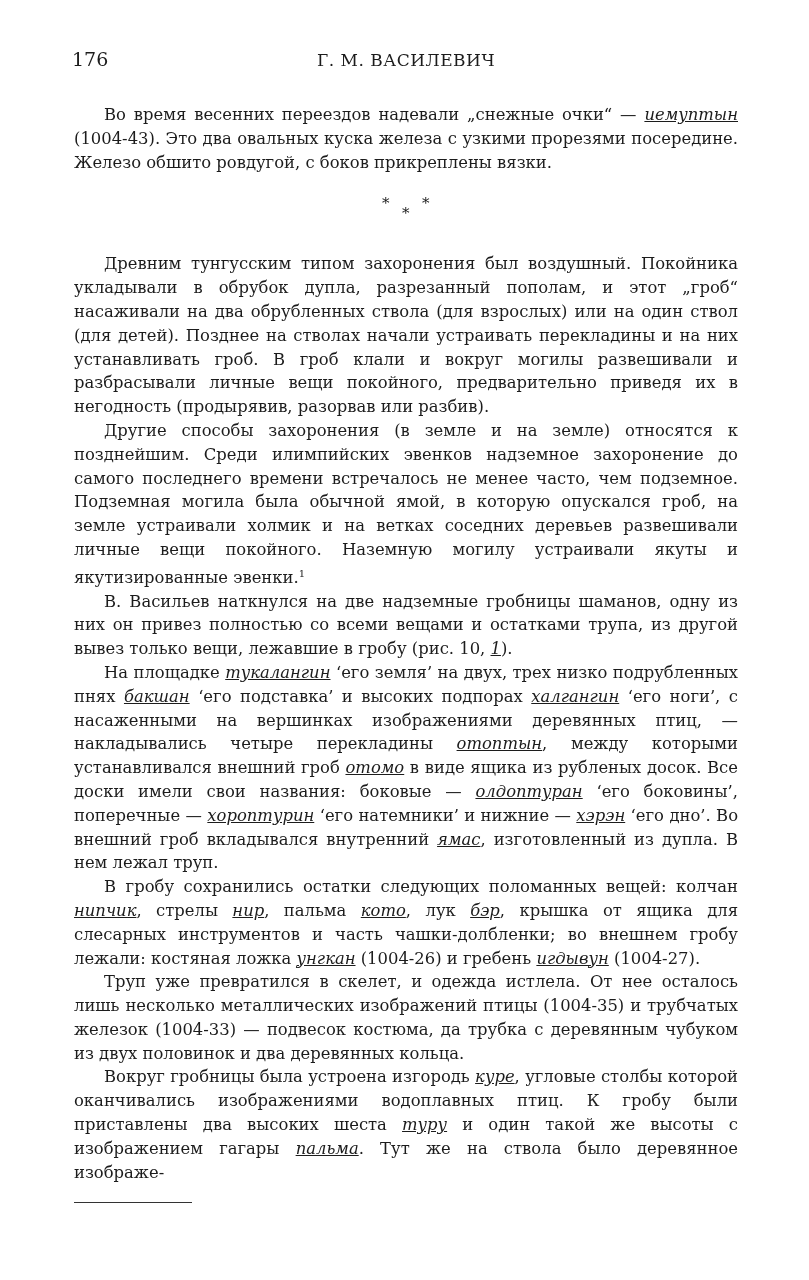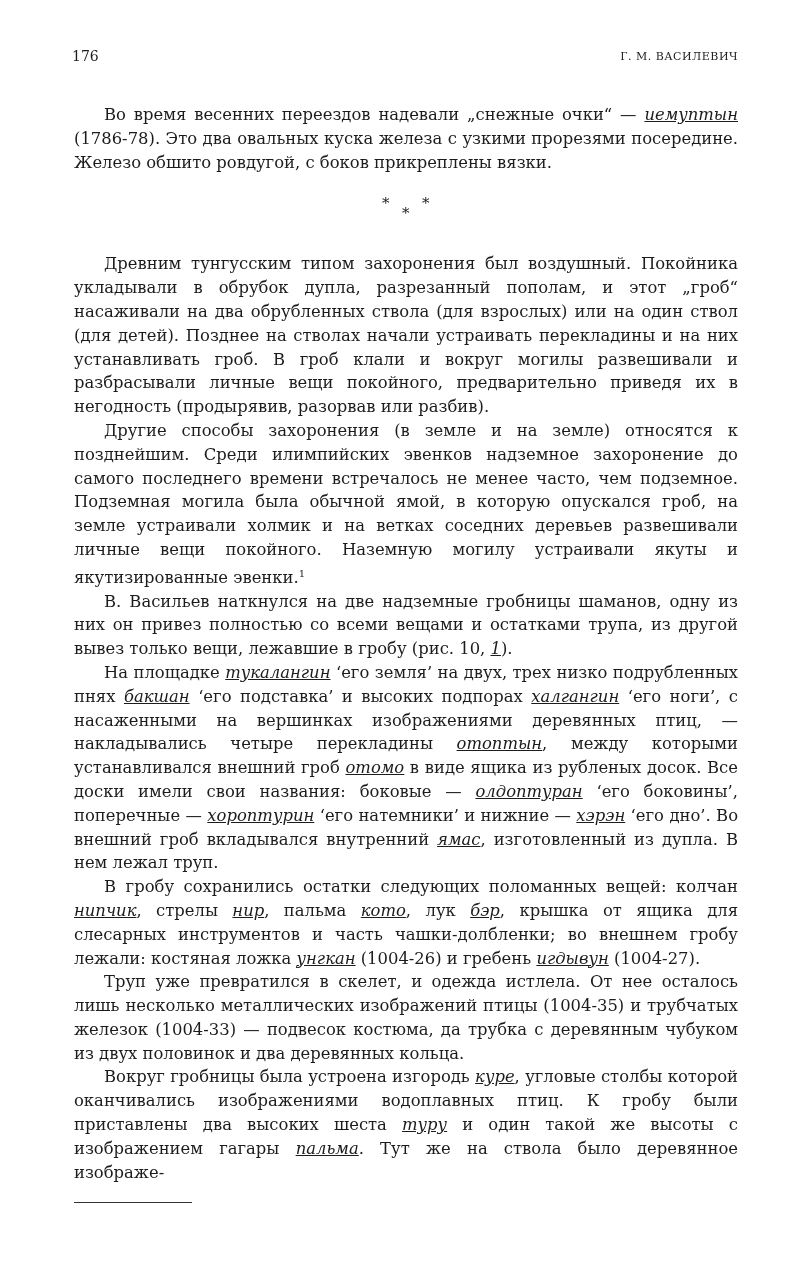--- a/index.html
+++ b/index.html
@@ -1,22 +1,22 @@
 <!DOCTYPE html>
 <html><head>
 <meta charset="utf-8">
 <style>
   html, body { margin: 0; padding: 0; background: #ffffff; }
   body { width: 809px; height: 1280px; position: relative; overflow: hidden;
          font-family: "DejaVu Serif", serif; color: #1c1c1c; }
   .page { position: absolute; left: 74px; top: 44px; width: 664px; }
   .header { position: relative; height: 24px; font-size: 14px; }
-  .page-num { position: absolute; left: -2px; top: 4px; font-size: 14px; }
-  .running-head { position: absolute; left: 0; right: 0; top: 6px; text-align: right;
-                  font-size: 11px; letter-spacing: 0.5px; }
+  .page-num { position: absolute; left: -2px; top: 4px; font-size: 19px; }
+  .running-head { position: absolute; left: 0; right: 0; top: 6px; text-align: center;
+                  font-size: 17px; letter-spacing: 0.5px; }
   .body-text { font-size: 16.4px; line-height: 23.8px; text-align: justify; }
   .body-text p { margin: 0; text-indent: 30px; }
   .body-text p.first { margin-top: 35px; }
   .asterism { position: relative; height: 50px; margin-top: 16px; }
   .asterism span { position: absolute; font-size: 15px; }
   .a1 { left: 308px; top: 2px; }
   .a2 { left: 328px; top: 12px; }
   .a3 { left: 348px; top: 2px; }
   .gap-after-asterism { margin-top: 12px; }
   i { font-style: italic; text-decoration: underline; }
@@ -29,21 +29,21 @@
 <body>
 
 <div class="page">
   <div class="header">
     <span class="page-num">176</span>
     <span class="running-head">Г. М. ВАСИЛЕВИЧ</span>
   </div>
 
   <div class="body-text">
     <div id="paras-before">
-        <p class="first"><span>Во время весенних переездов надевали „снежные очки“ — </span><i>иемуптын</i><span> (1786-78). Это два овальных куска железа с узкими прорезями посередине. Железо обшито ровдугой, с боков прикреплены вязки.</span></p>
+        <p class="first"><span>Во время весенних переездов надевали „снежные очки“ — </span><i>иемуптын</i><span> (1004-43). Это два овальных куска железа с узкими прорезями посередине. Железо обшито ровдугой, с боков прикреплены вязки.</span></p>
       </div>
     <div class="asterism">
       <span class="a1">*</span>
       <span class="a2">*</span>
       <span class="a3">*</span>
     </div>
     <div id="paras-after" class="gap-after-asterism">
         <p><span>Древним тунгусским типом захоронения был воздушный. Покойника укладывали в обрубок дупла, разрезанный пополам, и этот „гроб“ насаживали на два обрубленных ствола (для взрослых) или на один ствол (для детей). Позднее на стволах начали устраивать перекладины и на них устанавливать гроб. В гроб клали и вокруг могилы развешивали и разбрасывали личные вещи покойного, предварительно приведя их в негодность (продырявив, разорвав или разбив).</span></p>
         <p><span>Другие способы захоронения (в земле и на земле) относятся к позднейшим. Среди илимпийских эвенков надземное захоронение до самого последнего времени встречалось не менее часто, чем подземное. Подземная могила была обычной ямой, в которую опускался гроб, на земле устраивали холмик и на ветках соседних деревьев развешивали личные вещи покойного. Наземную могилу устраивали якуты и якутизированные эвенки.</span><sup>1</sup></p>
         <p><span>В. Васильев наткнулся на две надземные гробницы шаманов, одну из них он привез полностью со всеми вещами и остатками трупа, из другой вывез только вещи, лежавшие в гробу (рис. 10, </span><i>1</i><span>).</span></p>

